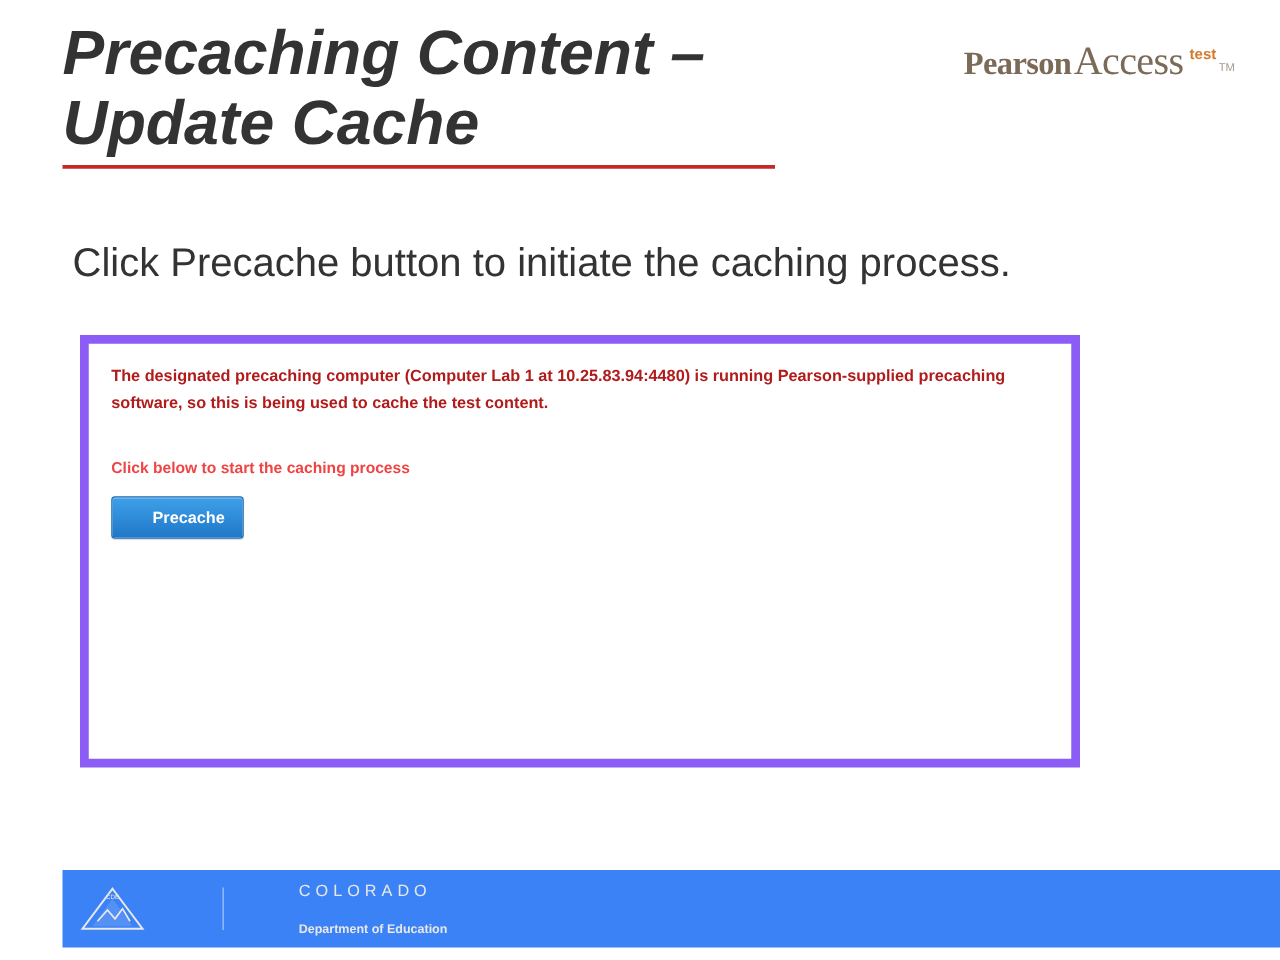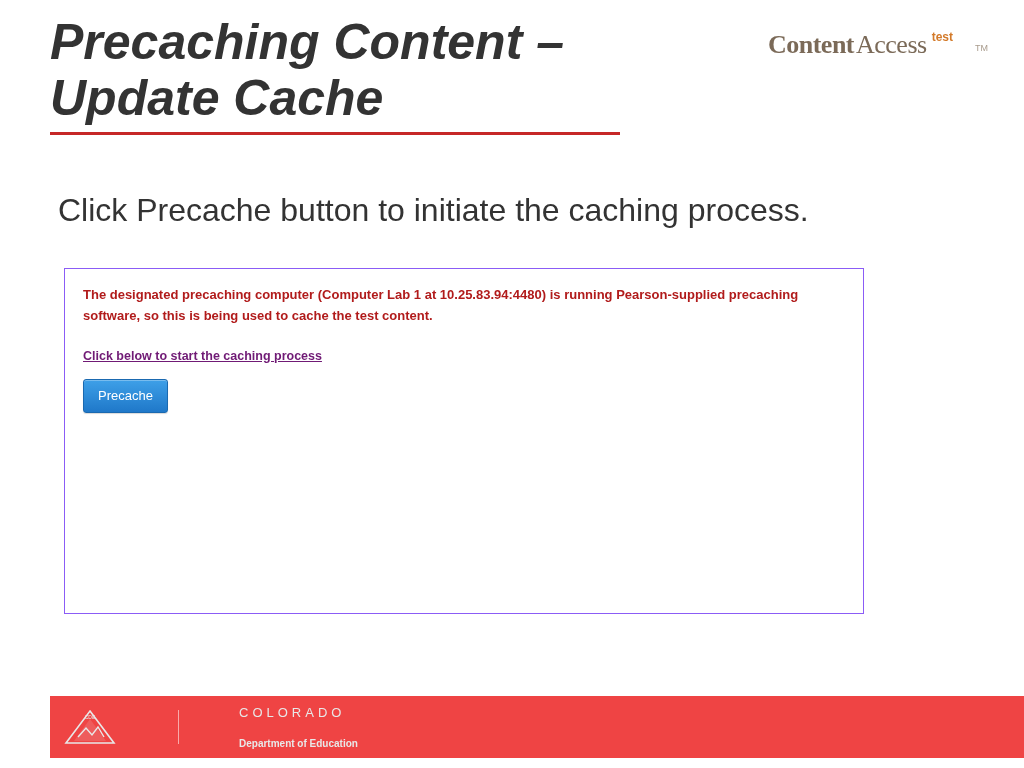--- a/index.html
+++ b/index.html
@@ -44,103 +44,102 @@
     font-family: Georgia, "Times New Roman", serif;
     white-space: nowrap;
   }
   .brand .p1 {
     font-weight: 700;
     font-size: 26px;
     letter-spacing: -0.5px;
   }
   .brand .p2 {
     font-weight: 400;
-    font-size: 26px;
+    font-size: 32px;
     letter-spacing: -0.5px;
   }
   .brand .sup {
     font-size: 12px;
     font-weight: 700;
     color: #d37a2a;
     position: relative;
     top: -12px;
     margin-left: 3px;
     font-family: Arial, sans-serif;
   }
   .brand .tm {
     font-size: 9px;
     color: #a89b8c;
     position: relative;
     top: -2px;
-    margin-left: 20px;
+    margin-left: 0;
     font-family: Arial, sans-serif;
   }
 
   .instruction {
     position: absolute;
     left: 58px;
     top: 192px;
     font-size: 32px;
     color: #333;
   }
 
   
   .panel {
     position: absolute;
     left: 64px;
     top: 268px;
     width: 800px;
     height: 346px;
-    border: 1px solid #8b5cf6;
+    border: 7px solid #8b5cf6;
     background: #fff;
     box-sizing: border-box;
     padding: 16px 18px 10px 18px;
     font-family: Arial, Helvetica, sans-serif;
   }
   .panel .warn {
     color: #b11b1b;
     font-weight: 700;
     font-size: 13px;
     line-height: 1.6;
   }
   .panel .sub {
-    margin-top: 22px;
+    margin-top: 34px;
     font-size: 12.5px;
     font-weight: 700;
-    color: #701a75;
-    text-decoration: underline;
+    color: #ef4444;
   }
   .panel .btn {
     display: inline-block;
     margin-top: 16px;
     background: linear-gradient(#3ea0e8, #1f78c9);
     color: #fff;
     font-size: 13px;
-    font-weight: 400;
-    padding: 8px 14px 9px 14px;
+    font-weight: 700;
+    padding: 8px 14px 9px 32px;
     border-radius: 3px;
     border: 1px solid #1a69b0;
     box-shadow: inset 0 1px 0 rgba(255,255,255,0.3), 0 1px 1px rgba(0,0,0,0.15);
     cursor: pointer;
   }
   .panel .note {
     margin-top: 22px;
     font-size: 12.5px;
     font-weight: 700;
     color: #222;
   }
 
   
   .footer {
     position: absolute;
     left: 50px;
     right: 0;
     bottom: 10px;
     height: 62px;
-    background: #ef4444;
+    background: #3b82f6;
     display: flex;
     align-items: center;
     padding-left: 14px;
     box-sizing: border-box;
     gap: 48px;
   }
   .footer .logo {
     width: 52px;
     height: 38px;
     flex-shrink: 0;
@@ -167,21 +166,21 @@
   }
 </style>
 </head>
 <body>
 
 <div class="slide">
 
   <div class="title">Precaching Content – Update Cache</div>
 
   <div class="brand">
-    <span class="p1">Content</span>
+    <span class="p1">Pearson</span>
     <span class="p2">Access</span>
     <span class="sup">test</span>
     <span class="tm">TM</span>
   </div>
 
   <div class="instruction">Click Precache button to initiate the caching process.</div>
 
   <div class="panel">
     <div class="warn">The designated precaching computer (Computer Lab 1 at 10.25.83.94:4480) is running Pearson-supplied precaching software, so this is being used to cache the test content.</div>
     <div class="sub">Click below to start the caching process</div>

